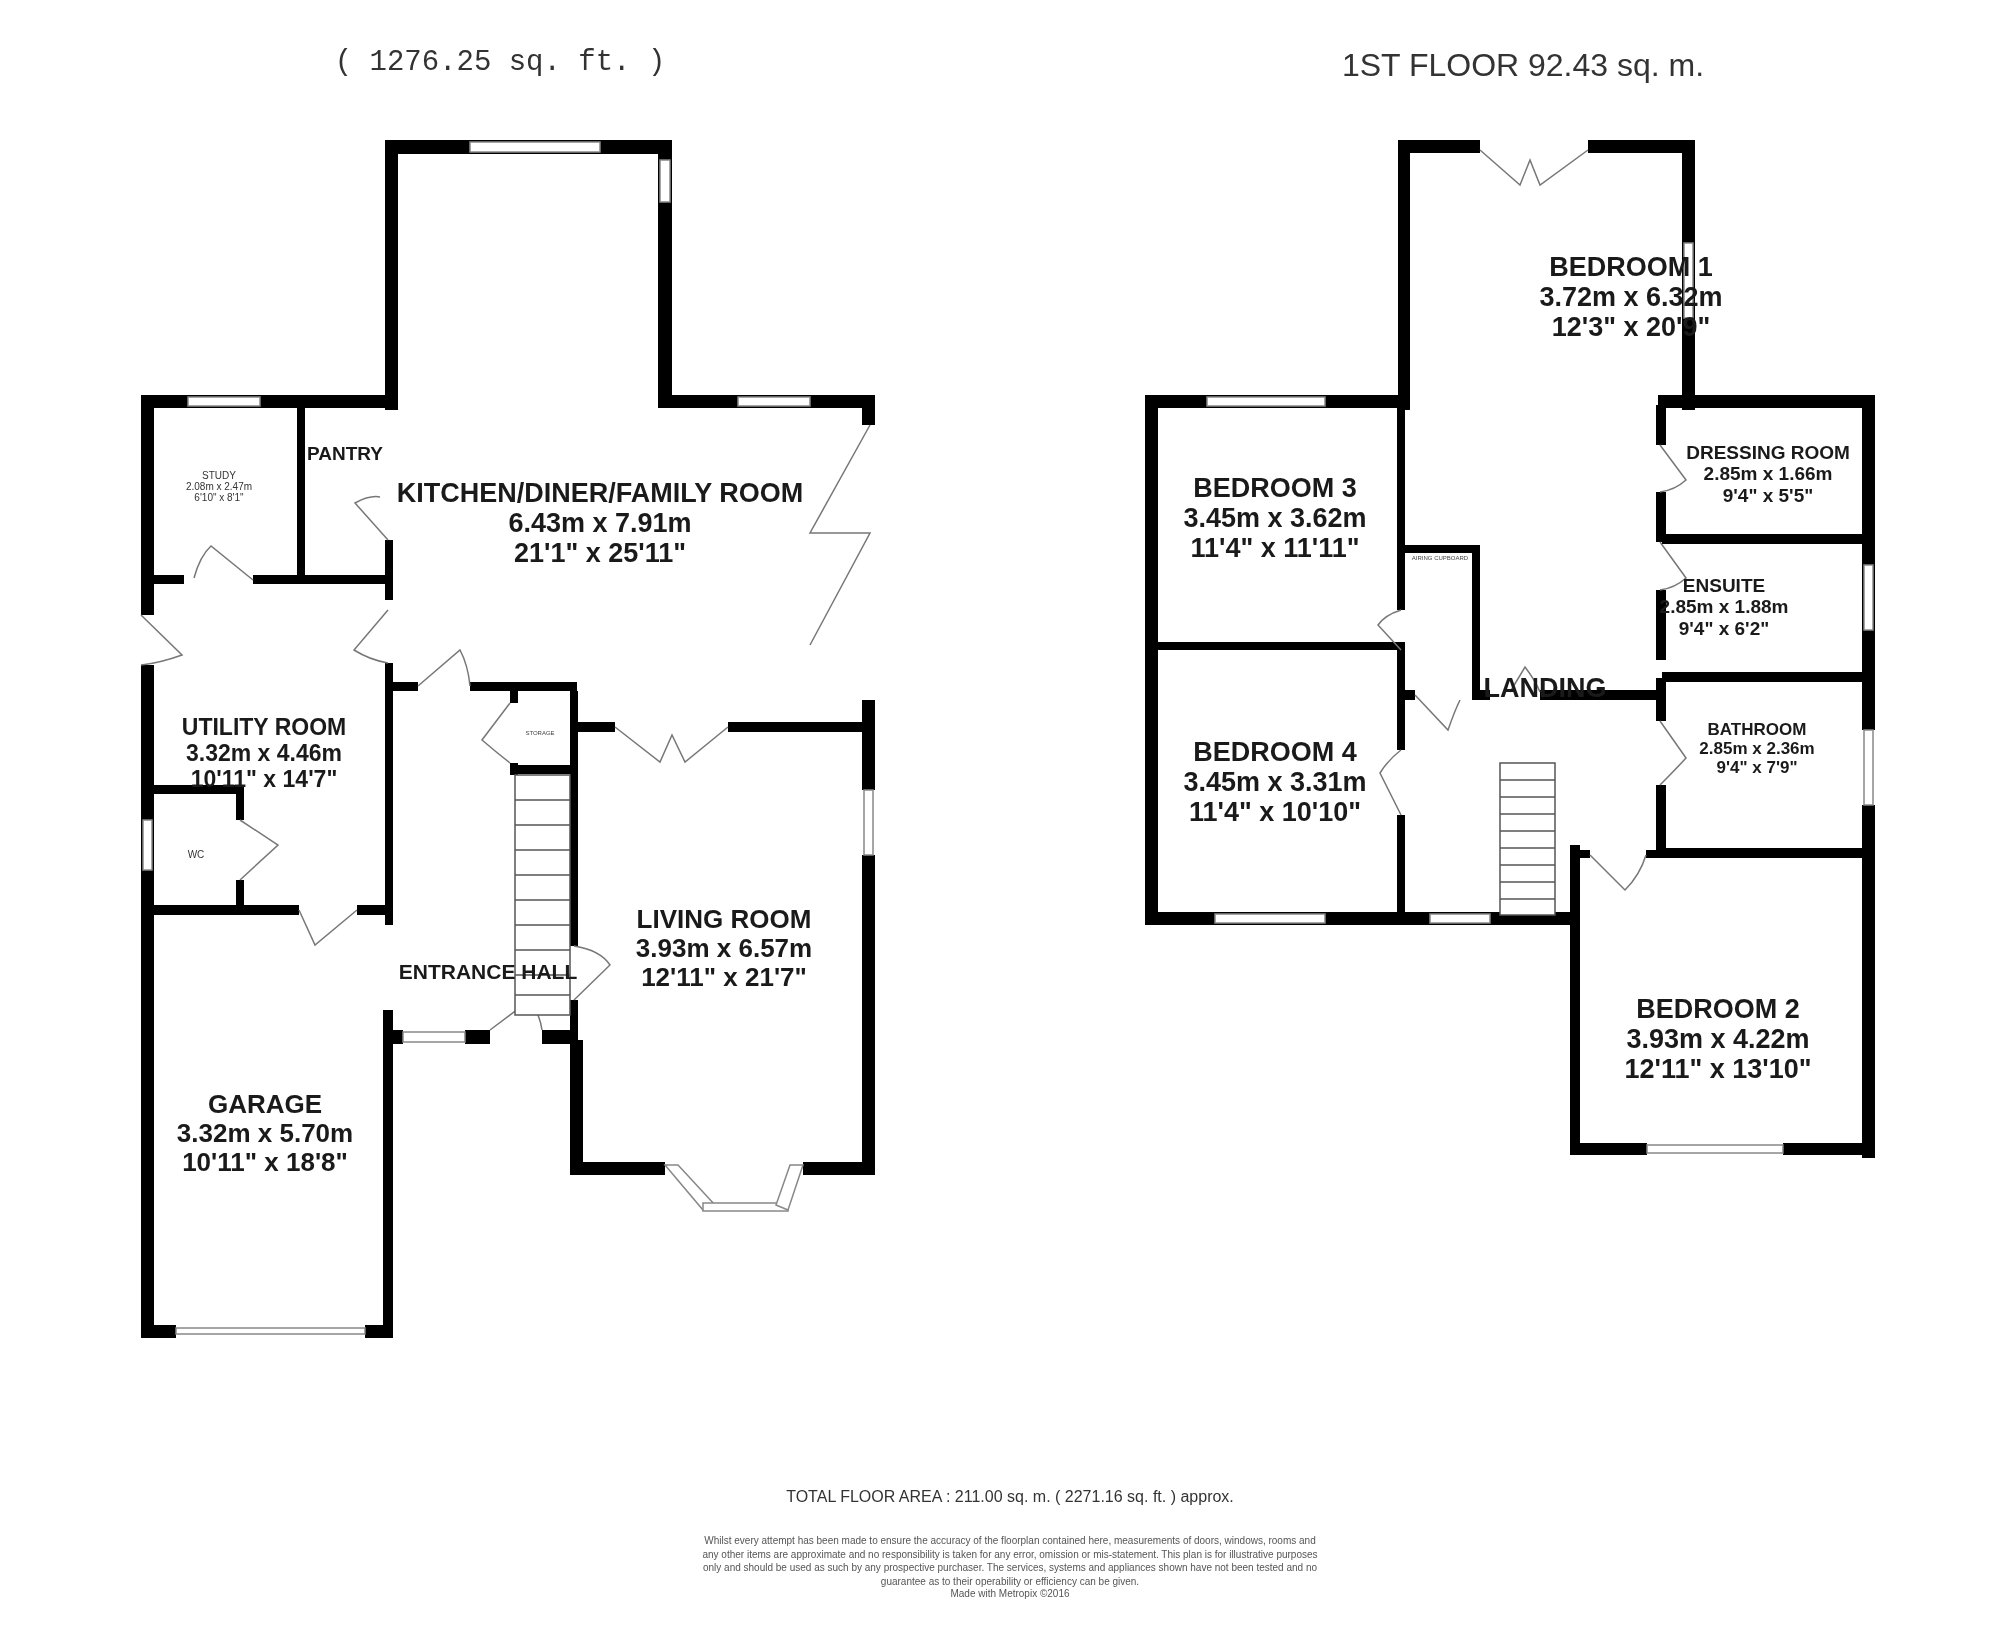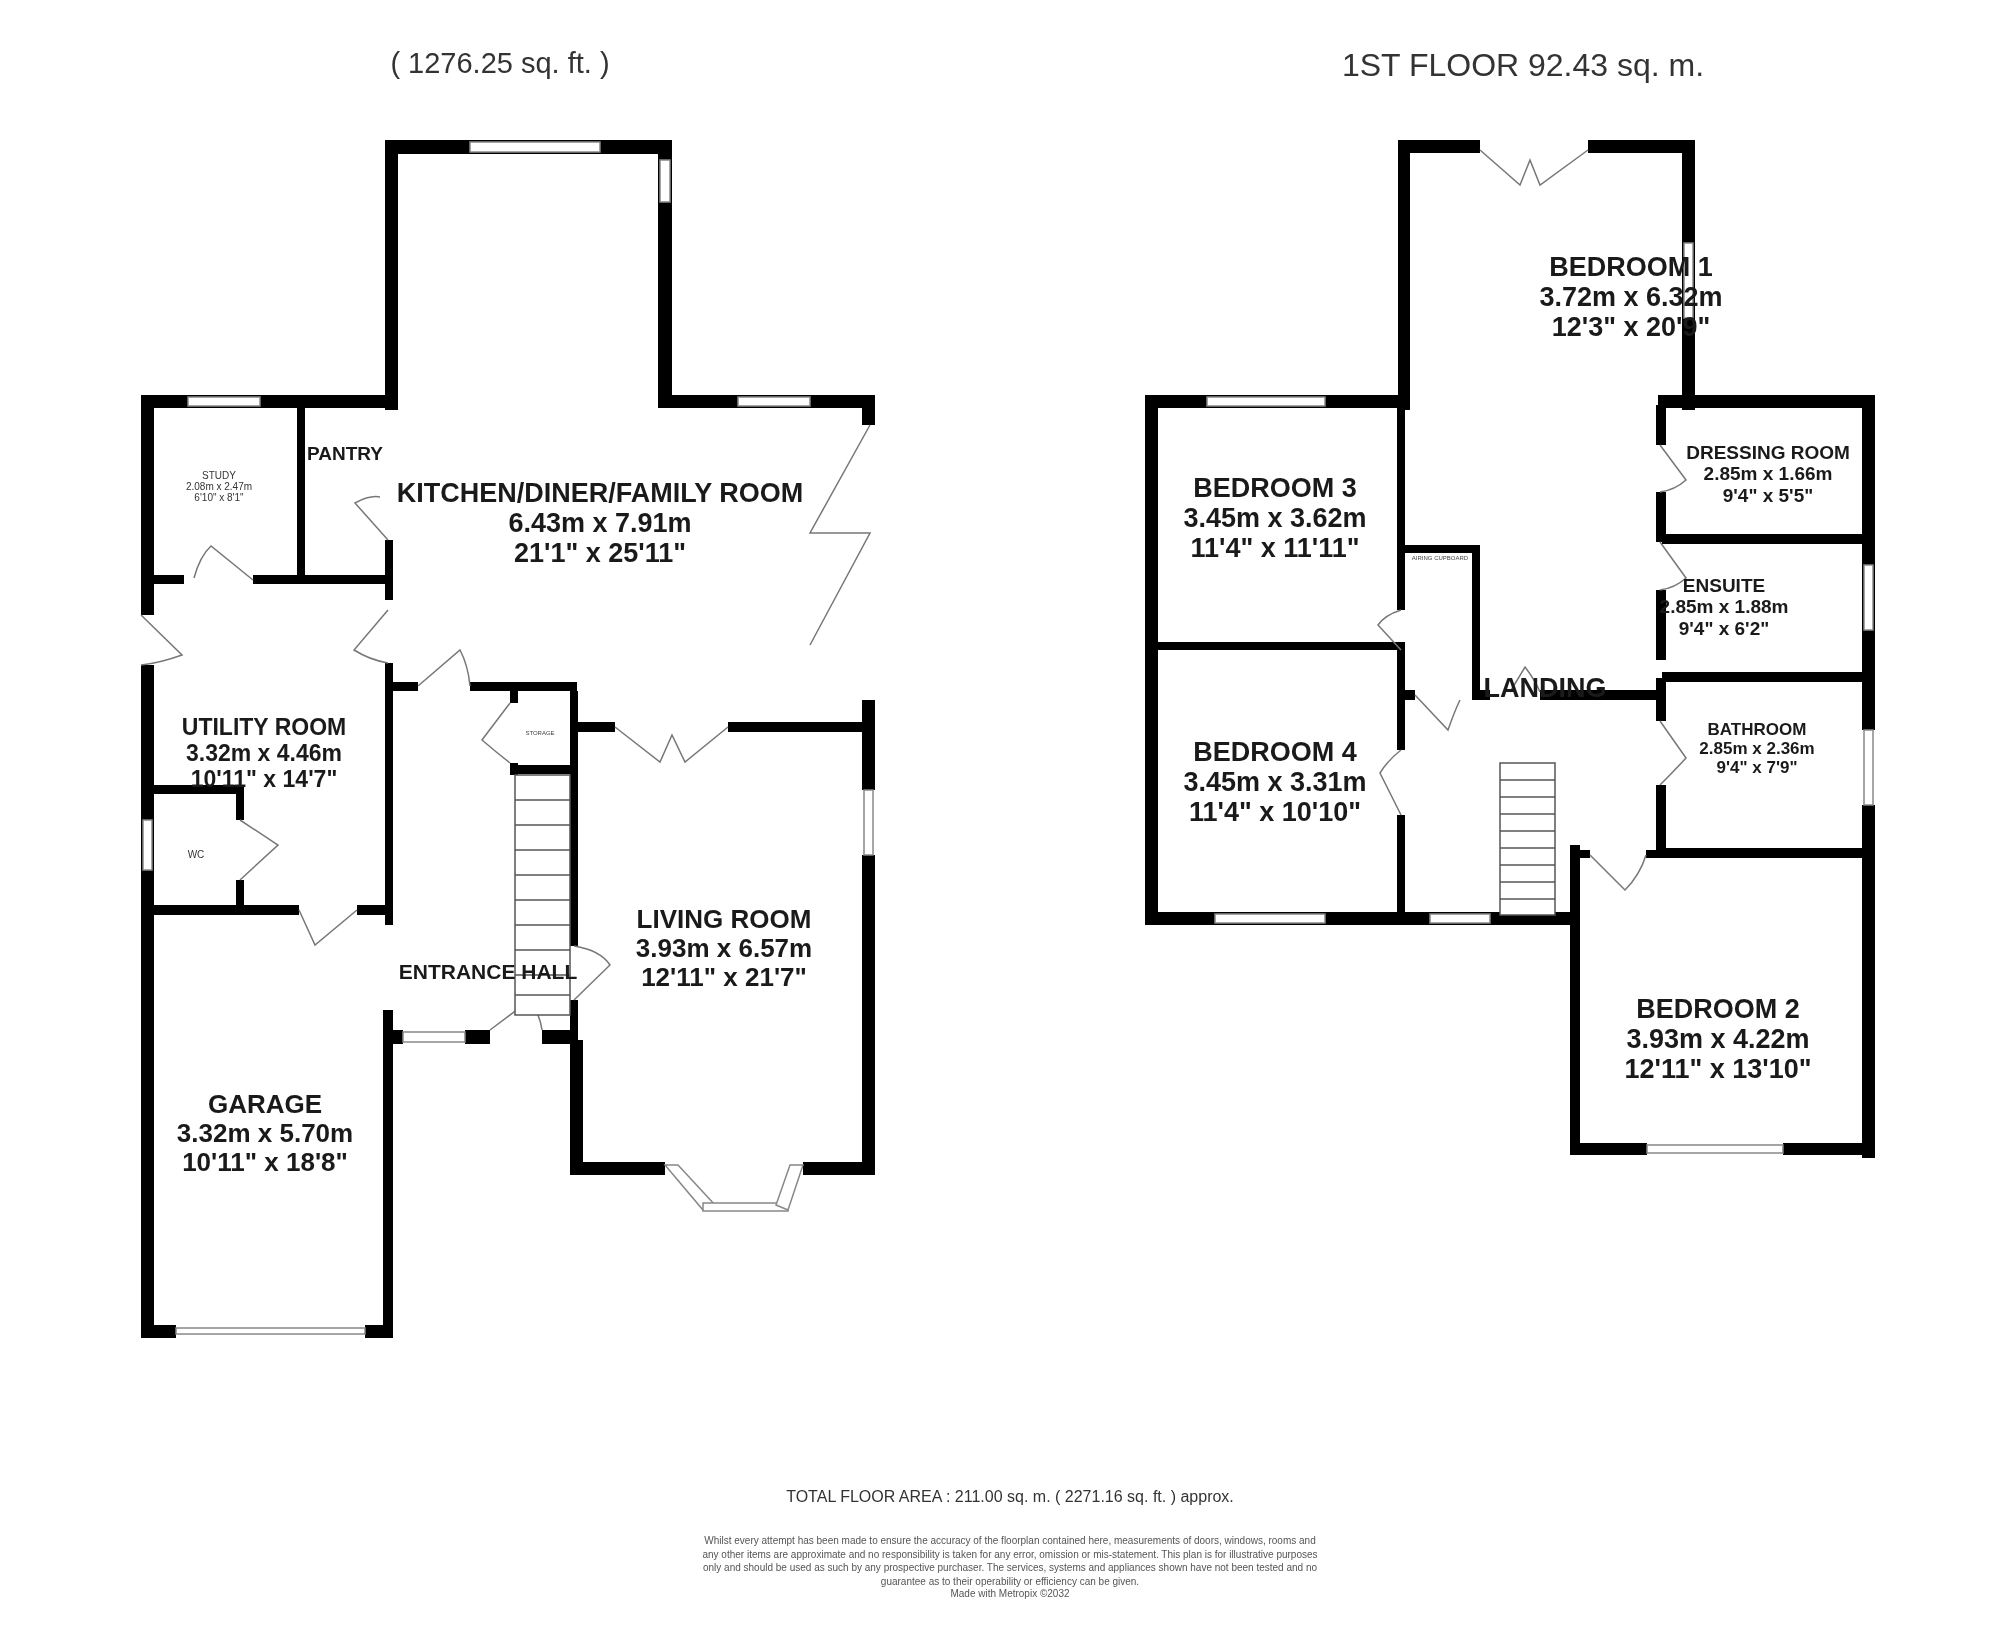--- a/index.html
+++ b/index.html
@@ -4,21 +4,21 @@
 <style>
   html, body { margin: 0; padding: 0; background: #ffffff; }
   body { width: 2000px; height: 1628px; position: relative; overflow: hidden; font-family: "Liberation Sans", sans-serif; color: #1a1a1a; }
   svg.plan { position: absolute; left: 0; top: 0; width: 2000px; height: 1628px; }
   .wall { fill: #000; }
   .win { fill: #fff; stroke: #888; stroke-width: 1.5; }
   .door { fill: none; stroke: #777; stroke-width: 1.5; }
   .stair { fill: #fff; stroke: #555; stroke-width: 1.5; }
   .lbl { position: absolute; text-align: center; transform: translateX(-50%); white-space: nowrap; line-height: 1.12; }
   .floor-title { position: absolute; text-align: center; transform: translateX(-50%); white-space: nowrap; font-size: 32px; color: #333; line-height: 1.25; }
-  .floor-title .sub { font-size: 29px; }
+  .floor-title .sub { font-size: 29px; font-family: Liberation Mono, monospace; }
   .big { font-size: 27px; font-weight: bold; }
   .mid { font-size: 19px; font-weight: bold; }
   .tiny { font-size: 10px; font-weight: normal; color: #333; }
   .micro { font-size: 6px; color: #444; }
   .footer { position: absolute; left: 1010px; transform: translateX(-50%); text-align: center; color: #333; }
   .footer .total { font-size: 16px; white-space: nowrap; }
   .footer .disc { font-size: 10px; line-height: 1.35; width: 630px; margin-top: 28px; color: #555; }
   .footer .made { font-size: 10px; color: #555; }
 </style>
 </head>
@@ -280,14 +280,14 @@
 </div>
 <div class="lbl big" style="left:1718px; top:950px;margin-top:44px;">
   <div>BEDROOM 2</div>
   <div>3.93m x 4.22m</div>
   <div>12'11" x 13'10"</div>
 </div>
 
 <div class="footer" style="top:1488px;">
   <div class="total">TOTAL FLOOR AREA : 211.00 sq. m. ( 2271.16 sq. ft. ) approx.</div>
   <div class="disc">Whilst every attempt has been made to ensure the accuracy of the floorplan contained here, measurements of doors, windows, rooms and any other items are approximate and no responsibility is taken for any error, omission or mis-statement. This plan is for illustrative purposes only and should be used as such by any prospective purchaser. The services, systems and appliances shown have not been tested and no guarantee as to their operability or efficiency can be given.</div>
-  <div class="made">Made with Metropix ©2032</div>
+  <div class="made">Made with Metropix ©2016</div>
 </div>
 
 </body></html>

